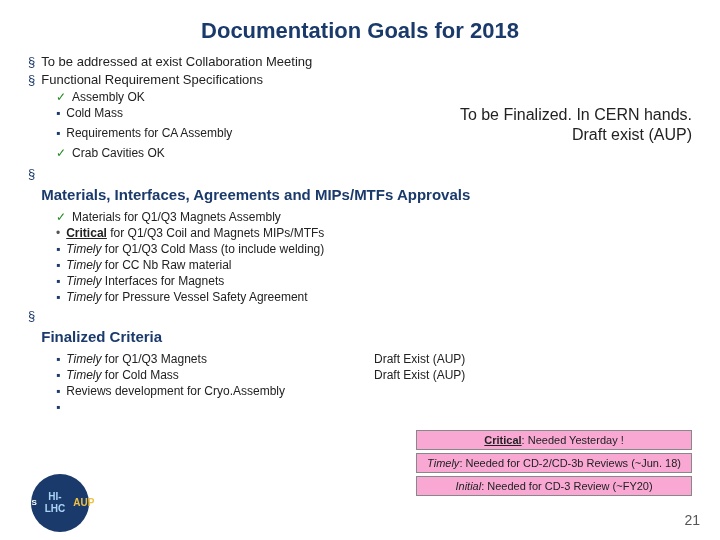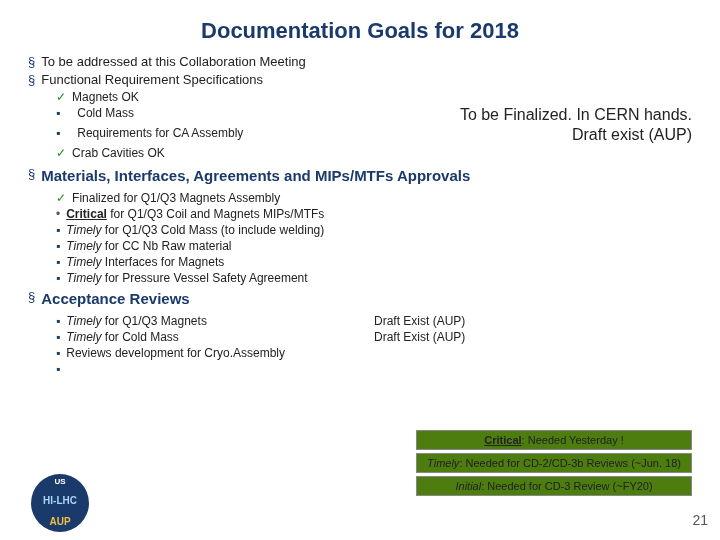--- a/index.html
+++ b/index.html
@@ -68,32 +68,31 @@
 
     .check { color: #228B22; }
     .square { color: #1a3a6b; font-size: 10px; }
     .dot { color: #555; font-size: 14px; }
 
     .section-header {
       font-size: 15px;
       font-weight: bold;
       color: #1a3a6b;
       margin-bottom: 4px;
-      margin-top: 1px;
+      margin-top: 20px;
     }
 
     .italic { font-style: italic; }
     .bold { font-weight: bold; }
     .underline { text-decoration: underline; }
 
     
     .sub-item-row {
       display: flex;
       width: 100%;
-      margin-left: 11px;
     }
 
     .sub-item-left {
       flex: 1;
     }
 
     .sub-item-right {
       color: #222;
       font-size: 16px;
       white-space: nowrap;
@@ -105,21 +104,21 @@
       position: absolute;
       bottom: 44px;
       right: 28px;
       display: flex;
       flex-direction: column;
       gap: 3px;
     }
 
     .legend-box {
       border: 1.5px solid #888;
-      background: #4d7c0f;
+      background: #f9a8d4;
       padding: 3px 10px;
       font-size: 11px;
       color: #222;
       min-width: 220px;
       text-align: center;
     }
 
     
     .logo-area {
       position: absolute;
@@ -131,21 +130,21 @@
       align-items: center;
       justify-content: center;
     }
 
     .logo-circle {
       width: 58px;
       height: 58px;
       border-radius: 50%;
       background: #1a3a6b;
       display: flex;
-      flex-direction: column;
+      flex-direction: row;
       align-items: center;
       justify-content: center;
       color: #fff;
       font-size: 7px;
       font-weight: bold;
       text-align: center;
       line-height: 1.2;
       gap: 8px;
     }
 
@@ -160,21 +159,21 @@
 
     .logo-circle .aup {
       font-size: 10px;
       color: #f0c040;
       margin-top: 1px;
     }
 
     .page-num {
       position: absolute;
       bottom: 12px;
-      right: 12px;
+      right: 20px;
       font-size: 14px;
       color: #555;
       text-align: right;
     }
 
     .acceptance-section {
       margin-top: 4px;
     }
 
     .two-col {
@@ -199,31 +198,31 @@
 </head>
 <body>
 
 <div class="page">
 
   <div class="title">Documentation Goals for 2018</div>
 
   <div class="top-bullets">
     <div class="bullet-main">
       <span class="bullet-icon">§</span>
-      <span>To be addressed at this Collaboration Meeting</span>
+      <span>To be addressed at exist Collaboration Meeting</span>
     </div>
     <div class="bullet-main">
       <span class="bullet-icon">§</span>
       <span>Functional Requirement Specifications</span>
     </div>
 
     <div class="sub-list">
       <div class="sub-item">
         <span class="si-icon check">✓</span>
-        <span>Magnets OK</span>
+        <span>Assembly OK</span>
       </div>
       <div class="sub-item">
         <span class="si-icon square">▪</span>
         <div class="sub-item-row">
           <span class="sub-item-left">Cold Mass</span>
           <span class="sub-item-right">To be Finalized. In CERN hands.</span>
         </div>
       </div>
       <div class="sub-item">
         <span class="si-icon square">▪</span>
@@ -240,21 +239,21 @@
   </div>
 
   <div>
     <div class="bullet-main">
       <span class="bullet-icon">§</span>
       <span class="section-header">Materials, Interfaces, Agreements and MIPs/MTFs Approvals</span>
     </div>
     <div class="sub-list">
       <div class="sub-item">
         <span class="si-icon check">✓</span>
-        <span>Finalized for Q1/Q3 Magnets Assembly</span>
+        <span>Materials for Q1/Q3 Magnets Assembly</span>
       </div>
       <div class="sub-item">
         <span class="si-icon dot">•</span>
         <span><span class="underline bold">Critical</span> for Q1/Q3 Coil and Magnets MIPs/MTFs</span>
       </div>
       <div class="sub-item">
         <span class="si-icon square">▪</span>
         <span><span class="italic">Timely</span> for Q1/Q3 Cold Mass (to include welding)</span>
       </div>
       <div class="sub-item">
@@ -268,21 +267,21 @@
       <div class="sub-item">
         <span class="si-icon square">▪</span>
         <span><span class="italic">Timely</span> for Pressure Vessel Safety Agreement</span>
       </div>
     </div>
   </div>
 
   <div class="acceptance-section">
     <div class="bullet-main">
       <span class="bullet-icon">§</span>
-      <span class="section-header">Acceptance Reviews</span>
+      <span class="section-header">Finalized Criteria</span>
     </div>
     <div class="sub-list two-col">
       <div class="col-left">
         <div class="sub-item">
           <span class="si-icon square">▪</span>
           <span><span class="italic">Timely</span> for Q1/Q3 Magnets</span>
         </div>
         <div class="sub-item">
           <span class="si-icon square">▪</span>
           <span><span class="italic">Timely</span> for Cold Mass</span>

